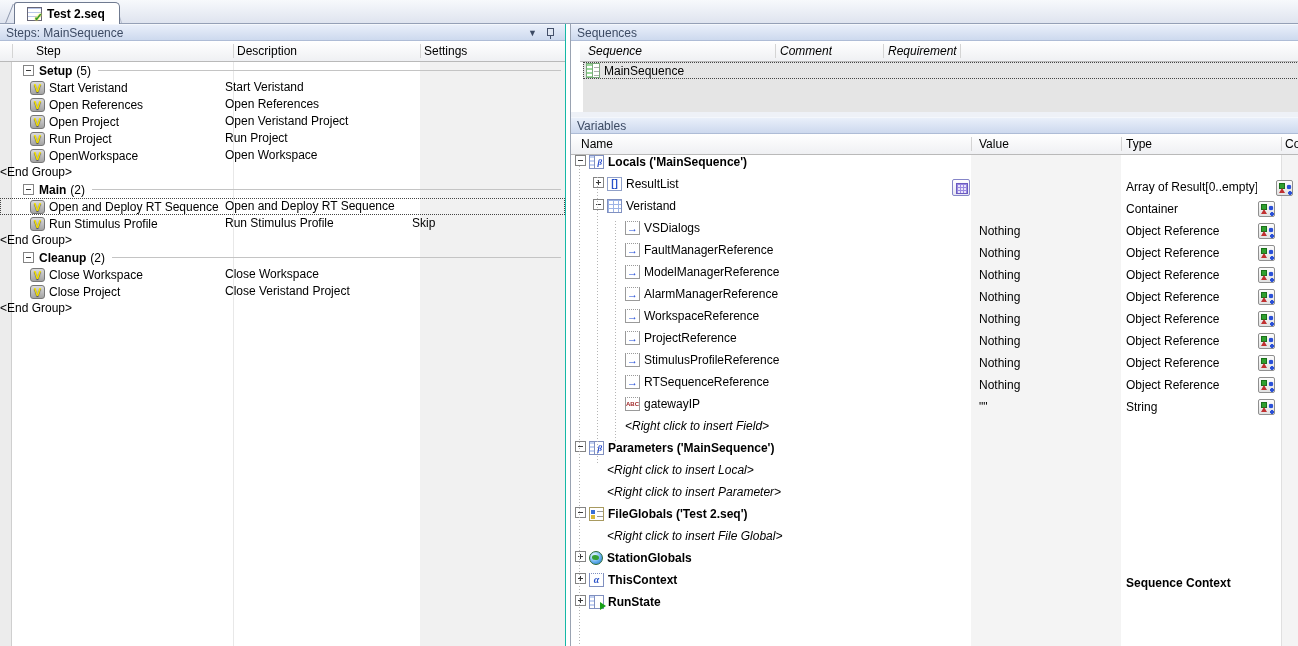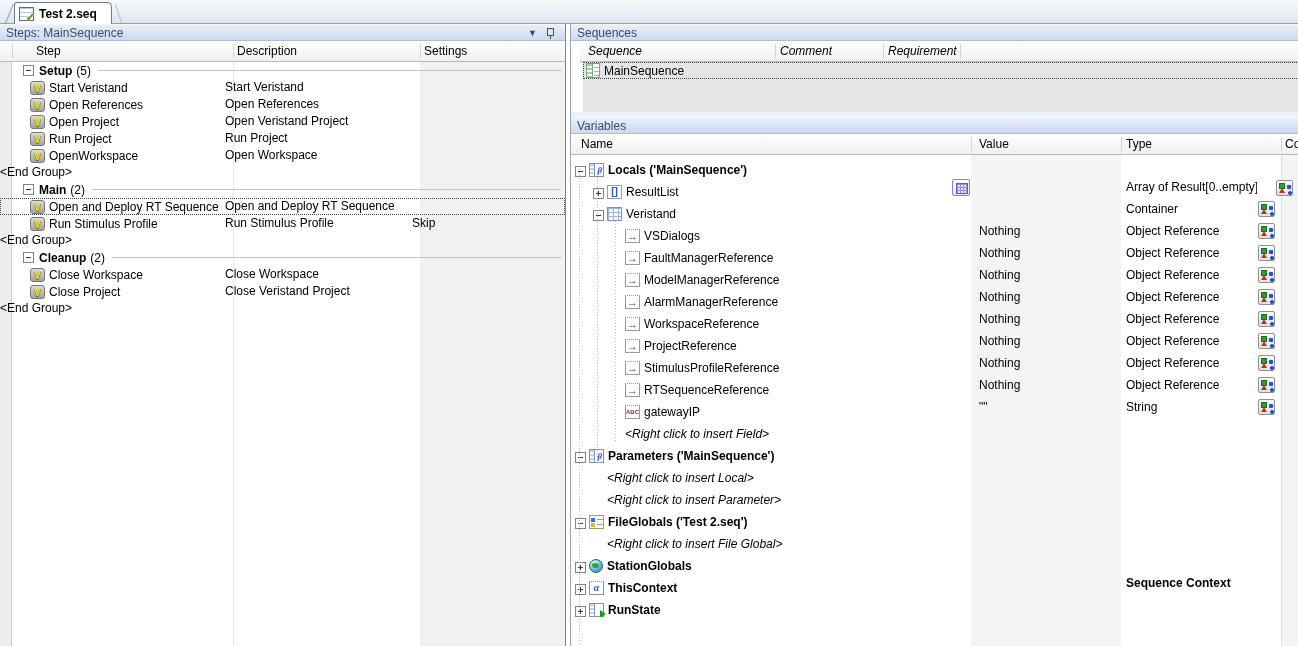--- a/index.html
+++ b/index.html
@@ -5,21 +5,21 @@
   html,body{margin:0;padding:0;background:#fff;}
   body{font-family:"Liberation Sans",sans-serif;font-size:12px;color:#000;}
   #app{position:relative;width:1298px;height:646px;background:#fff;overflow:hidden;}
 
   
   #tabbar{position:absolute;left:0;top:0;width:1298px;height:23px;
     background:linear-gradient(#f7f9fc,#dfe4ef);border-bottom:1px solid #95a0b6;}
   #tab-diag{position:absolute;left:9px;top:4px;width:1px;height:19px;background:#8d97ad;transform:skewX(-22deg);}
   .doc-tab{position:absolute;left:14px;top:2px;height:21px;background:#fff;
     border:1px solid #6f7a90;border-bottom:none;border-radius:3px 5px 0 0;
-    display:flex;align-items:center;gap:5px;padding:0 14px 0 4px;font-weight:bold;}
+    display:flex;align-items:center;gap:5px;padding:0 14px 0 12px;font-weight:bold;}
   #tab-diag2{position:absolute;left:118px;top:4px;width:1px;height:19px;background:#b6bdcd;transform:skewX(18deg);}
 
   
   .strip{position:absolute;height:17px;background:linear-gradient(#e9effa,#cdd9ee);
     border-top:1px solid #f4f7fc;border-bottom:1px solid #aebcd6;
     color:#3c4a63;line-height:16px;padding-left:6px;box-sizing:border-box;}
   .colhead{position:absolute;height:21px;background:linear-gradient(#ffffff,#eff0f3);
     border-bottom:1px solid #b9b9b9;box-sizing:border-box;}
   .colhead .hsep{position:absolute;top:3px;bottom:3px;width:1px;background:#d4d4d4;}
   .colhead .hlabel{position:absolute;top:2px;line-height:17px;white-space:nowrap;overflow:hidden;text-align:right;}
@@ -51,21 +51,21 @@
   .qrow{position:relative;height:17px;line-height:16px;display:flex;align-items:center;gap:4px;padding-left:3px;}
   .qrow.sel{outline:1px dotted #444;outline-offset:-1px;}
   #hsplit{position:absolute;left:0;top:88px;width:728px;height:5px;background:#eef1f7;}
 
   #vars-strip{left:0;top:93px;width:728px;}
   #vars-colhead{left:0;top:110px;width:728px;}
   #vars-body{position:absolute;left:0;top:131px;width:728px;height:491px;background:#fff;}
   #band-value{position:absolute;left:400px;top:0;width:150px;height:100%;background:#f4f4f4;}
   #band-comment{position:absolute;left:710px;top:0;width:18px;height:100%;background:#f4f4f4;border-left:1px solid #e0e0e0;box-sizing:border-box;}
   .vrow{position:relative;height:22px;}
-  .vcell-name{position:absolute;left:0;top:0;width:400px;height:22px;display:flex;align-items:flex-end;overflow:hidden;white-space:nowrap;}
+  .vcell-name{position:absolute;left:0;top:0;width:400px;height:22px;display:flex;align-items:flex-start;overflow:hidden;white-space:nowrap;}
   .vcell-value{position:absolute;left:400px;top:0;width:150px;height:22px;line-height:21px;padding-left:8px;box-sizing:border-box;overflow:hidden;white-space:nowrap;}
   .vcell-type{position:absolute;left:550px;top:0;width:136px;height:22px;line-height:21px;padding-left:5px;box-sizing:border-box;overflow:hidden;white-space:nowrap;}
   .vflag{position:absolute;left:687px;top:2px;}
   .vgridbtn{position:absolute;left:381px;top:2px;}
   .guide{position:absolute;width:1px;background-image:repeating-linear-gradient(to bottom,#b5b5b5 0 1px,transparent 1px 3px);}
 
   
   .exp{position:relative;width:9px;height:9px;border:1px solid #848484;background:#fff;flex:none;box-sizing:content-box;}
   .exp::before{content:"";position:absolute;left:2px;right:2px;top:4px;height:1px;background:#3a3a3a;}
   .exp.plus::after{content:"";position:absolute;top:2px;bottom:2px;left:4px;width:1px;background:#3a3a3a;}

